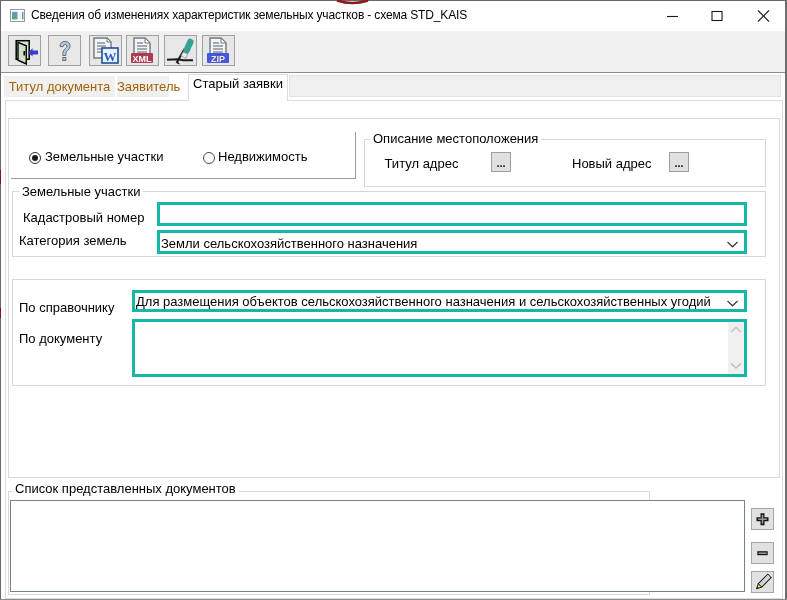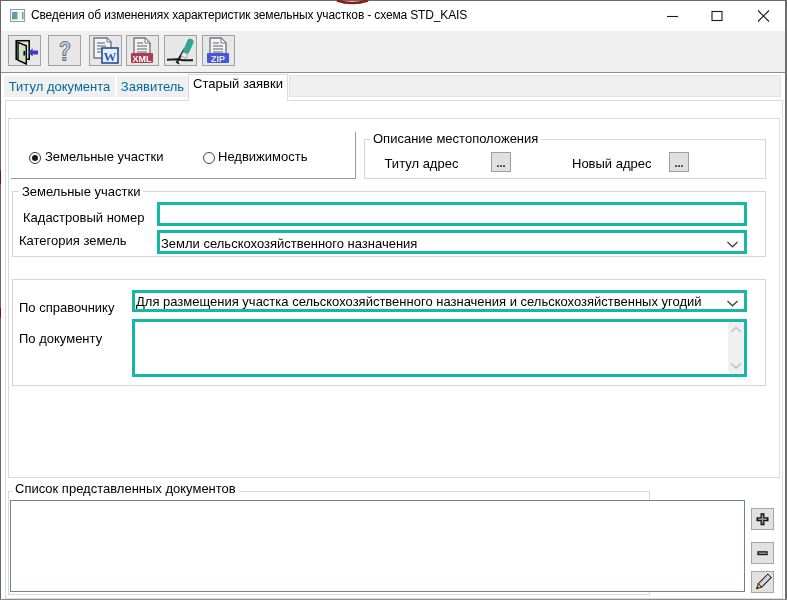--- a/index.html
+++ b/index.html
@@ -19,21 +19,21 @@
   border-right:2px solid #686868;
   background:#fff;
 }
 
 #titlebar { position:absolute; left:0; top:0; width:785px; height:31px; background:#fff; }
 #titletext { position:absolute; left:31px; top:8px; font-size:12px; letter-spacing:-0.15px; white-space:nowrap; }
 
 #toolbar { position:absolute; left:0; top:31px; width:785px; height:42px; background:#f0f0f0; border-bottom:1px solid #8e8e8e; }
 .tbtn { position:absolute; top:35px; width:33px; height:31px; background:#e7e7e7; border:1px solid #a0a0a0; }
 
-.tab-inactive { position:absolute; top:76px; height:21px; background:#f0f0f0; color:#0369a1; text-align:center; line-height:21px; }
+.tab-inactive { position:absolute; top:76px; height:21px; background:#f0f0f0; color:#a16207; text-align:center; line-height:21px; }
 #tabfill { position:absolute; top:75px; height:22px; background:#f0f0f0; border:1px solid #e2e2e2; }
 #tab-active { position:absolute; top:74px; height:27px; background:#fff; border:1px solid #dcdcdc; border-bottom:none; text-align:center; line-height:18px; z-index:5; }
 
 #page { position:absolute; left:5px; top:100px; width:778px; height:499px; background:#fff; border:1px solid #dcdcdc; }
 
 #panel { position:absolute; left:8px; top:118px; width:772px; height:360px; border:1px solid #d9d9d9; }
 .grp { position:absolute; border:1px solid #d7d7d7; }
 .grp-label { position:absolute; top:-8px; background:#fff; padding:0 3px; white-space:nowrap; }
 .lbl { position:absolute; white-space:nowrap; }
 .field { position:absolute; background:#fff; border:3px solid #14b8a6; }
@@ -129,38 +129,38 @@
     <line x1="10" y1="7" x2="16" y2="7" stroke="#888" stroke-width="1.4"></line>
     <line x1="10" y1="10" x2="20" y2="10" stroke="#888" stroke-width="1.4"></line>
     <line x1="10" y1="13" x2="20" y2="13" stroke="#888" stroke-width="1.4"></line>
     <line x1="10" y1="16" x2="20" y2="16" stroke="#888" stroke-width="1.4"></line>
     <rect x="4" y="17" width="22" height="10" rx="1" fill="#4356dd"></rect>
     <text x="15" y="25.5" font-size="9" font-weight="bold" fill="#f5e6c8" text-anchor="middle">ZIP</text>
   </svg>
 </div>
 
 <div class="tab-inactive" style="left:4px;width:111px">Титул документа</div>
-<div class="tab-inactive" style="left:117px;width:71px">Заявитель</div>
+<div class="tab-inactive" style="left:117px;width:52px">Заявитель</div>
 <div id="tabfill" style="left:289px;width:492px"></div>
 <div id="tab-active" style="left:188px;width:100px">Старый заявки</div>
 
 <div id="page"></div>
 
 <div id="panel"></div>
 
 <div class="abs" style="left:355px;top:132px;width:1px;height:47px;background:#9a9a9a"></div>
 <div class="abs" style="left:11px;top:178px;width:345px;height:1px;background:#9a9a9a"></div>
 
 <div class="radio" style="left:29px;top:151.5px;border:1px solid #333"></div>
 <div class="abs" style="left:32px;top:154.5px;width:6px;height:6px;border-radius:50%;background:#1a1a1a"></div>
 <div class="lbl" style="left:45px;top:148.5px">Земельные участки</div>
 <div class="radio" style="left:203px;top:151.5px;border:1px solid #4a4a4a"></div>
 <div class="lbl" style="left:218px;top:148.5px">Недвижимость</div>
 
-<div class="grp" style="left:364px;top:139px;width:402px;height:40px">
+<div class="grp" style="left:364px;top:139px;width:402px;height:48px">
   <div class="grp-label" style="left:5px;top:-9px">Описание местоположения</div>
   <div class="lbl" style="left:19.5px;top:15.5px">Титул адрес</div>
   <div class="dots-btn" style="left:126px;top:12px">
       <span>...</span>
     </div>
   <div class="lbl" style="left:207px;top:15.5px">Новый адрес</div>
   <div class="dots-btn" style="left:304px;top:12px">
       <span>...</span>
     </div>
 </div>
@@ -174,21 +174,21 @@
     <div class="lbl" style="left:1px;top:2.5px">Земли сельскохозяйственного назначения</div>
     <svg style="position:absolute;right:6px;top:8px" width="11" height="7" viewBox="0 0 11 7">
         <path d="M0.5 1 L5.5 5.8 L10.5 1" fill="none" stroke="#3c3c3c" stroke-width="1.2"></path>
       </svg>
   </div>
 </div>
 
 <div class="grp" style="left:12px;top:279px;width:754px;height:107px">
   <div class="lbl" style="left:6px;top:19.5px">По справочнику</div>
   <div class="field" style="left:119px;top:10px;width:615px;height:22px">
-    <div class="lbl" style="left:1px;top:1px">Для размещения участка сельскохозяйственного назначения и сельскохозяйственных угодий</div>
+    <div class="lbl" style="left:1px;top:1px">Для размещения объектов сельскохозяйственного назначения и сельскохозяйственных угодий</div>
     <svg style="position:absolute;right:6px;top:7px" width="11" height="7" viewBox="0 0 11 7">
         <path d="M0.5 1 L5.5 5.8 L10.5 1" fill="none" stroke="#3c3c3c" stroke-width="1.2"></path>
       </svg>
   </div>
   <div class="lbl" style="left:6px;top:51px">По документу</div>
   <div class="field" style="left:119px;top:39px;width:615px;height:58px">
     <div style="position:absolute;right:0;top:0;width:16px;height:100%;background:#f0f0f0">
       <svg style="position:absolute;left:2px;top:4px" width="12" height="8" viewBox="0 0 12 8">
           <path d="M1 6 L6 1.5 L11 6" fill="none" stroke="#c0c0c0" stroke-width="1.6"></path>
         </svg>

